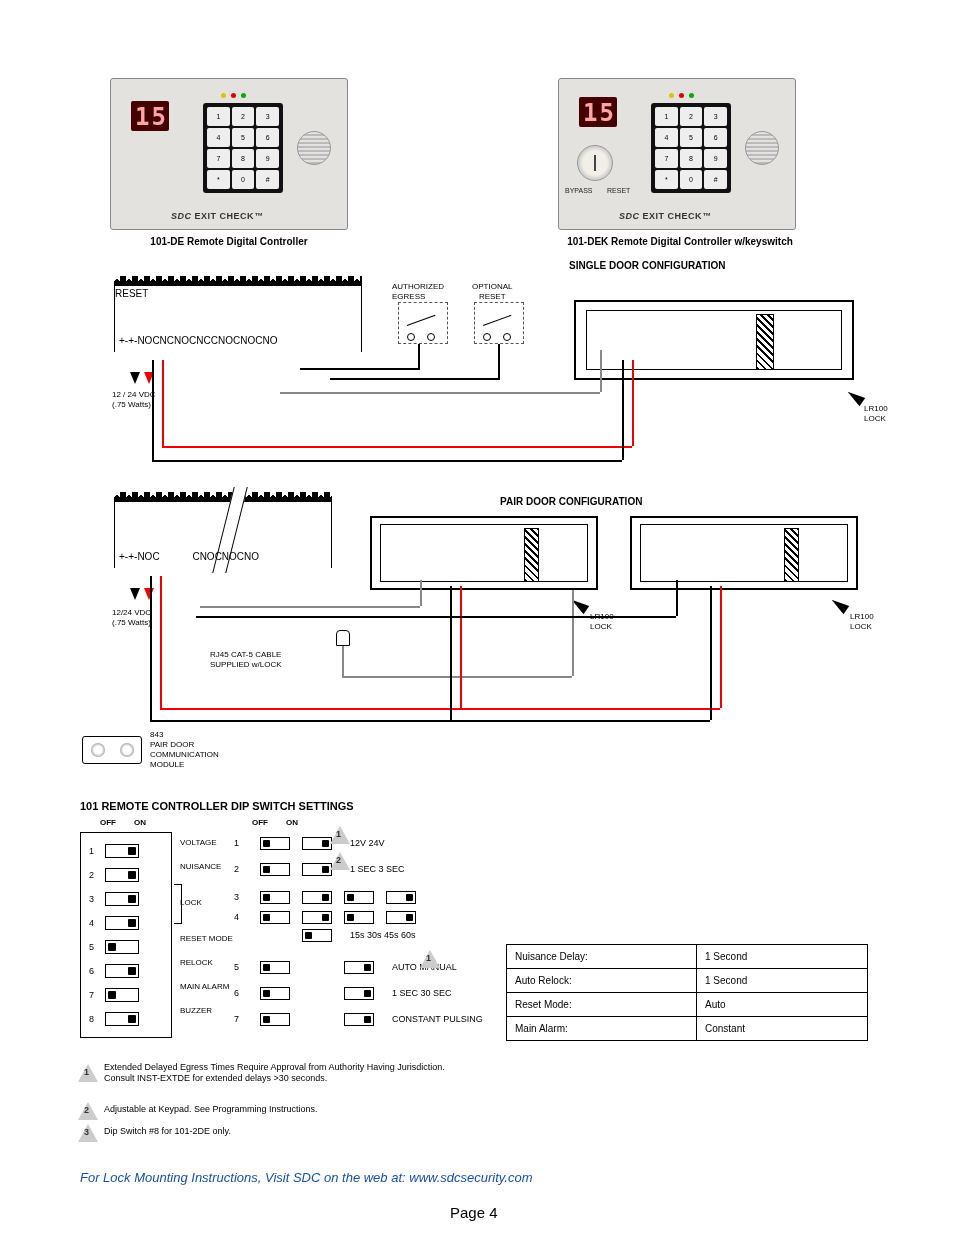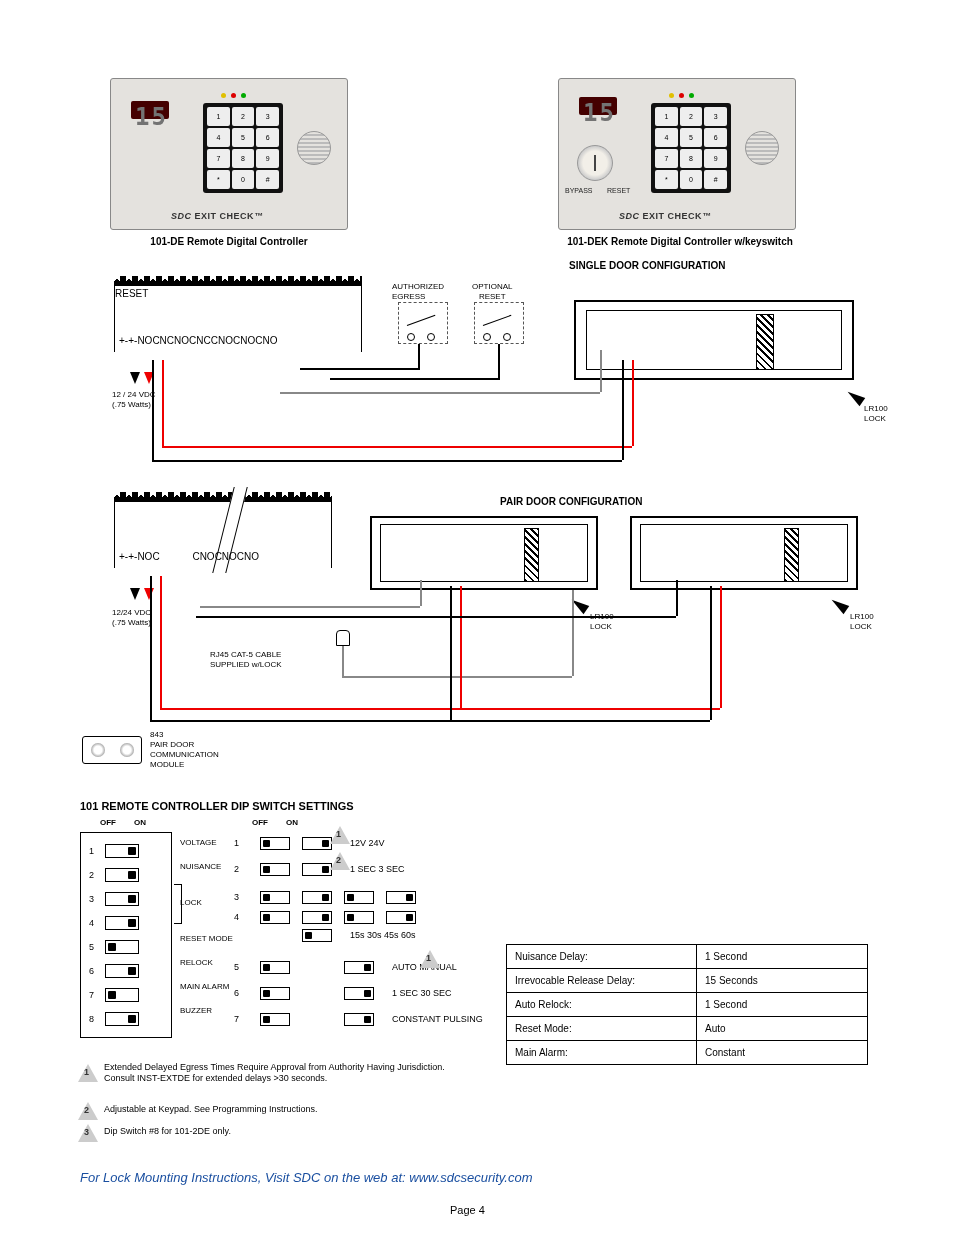--- a/index.html
+++ b/index.html
@@ -14,24 +14,24 @@
     position: relative;
   }
   .page { position: relative; width: 954px; height: 1235px; }
   .panel {
     position: absolute;
     background: #e4e2de;
     border: 1px solid #888;
     border-radius: 3px;
   }
   .panel .display {
-    position:absolute; background:#440000; color:#737373;
+    position:absolute; background:#440000; color:#fca5a5;
     font-family: monospace; font-weight:bold; font-size:24px;
     text-align:right; padding:2px 4px; border-radius:2px;
-    width:38px; height:18px; letter-spacing:2px;
+    width:38px; height:30px; letter-spacing:2px;
   }
   .panel .leds { position:absolute; display:flex; gap:5px; }
   .panel .leds span { width:5px; height:5px; border-radius:50%; display:inline-block; }
   .panel .keypad {
     position:absolute; background:#111; border-radius:3px; display:grid;
     grid-template-columns:repeat(3,1fr); gap:2px; padding:4px;
     width:80px; height:90px;
   }
   .panel .keypad div {
     background:#eee; border-radius:2px; font-size:7px;
@@ -487,33 +487,29 @@
       <span>3</span>
     </div>
 <div class="lbl mid" style="left:104px; top:1126px; width:420px;">Dip Switch #8 for 101-2DE only.</div>
 
 <div class="tbl" style="left:506px; top:944px; width:362px;">
   <div class="trow first">
         <div class="cell c1">Nuisance Delay:</div>
         <div class="cell c2">1 Second</div>
       </div>
   <div class="trow">
-        <div class="cell c1">Irrevocable Release Delay:</div>
-        <div class="cell c2">15 Seconds</div>
-      </div>
-  <div class="trow">
         <div class="cell c1">Auto Relock:</div>
         <div class="cell c2">1 Second</div>
       </div>
   <div class="trow">
         <div class="cell c1">Reset Mode:</div>
         <div class="cell c2">Auto</div>
       </div>
   <div class="trow">
         <div class="cell c1">Main Alarm:</div>
         <div class="cell c2">Constant</div>
       </div>
 </div>
 
 <div class="lbl blue" style="left:80px; top:1170px; font-size:13px; width:800px;">For Lock Mounting Instructions, Visit SDC on the web at: www.sdcsecurity.com</div>
-<div class="lbl" style="left:450px; top:1204px; font-size:11px;">Page 4</div>
+<div class="lbl" style="left:450px; top:1204px; font-size:15px;">Page 4</div>
 
 </div>
 
 </body></html>

